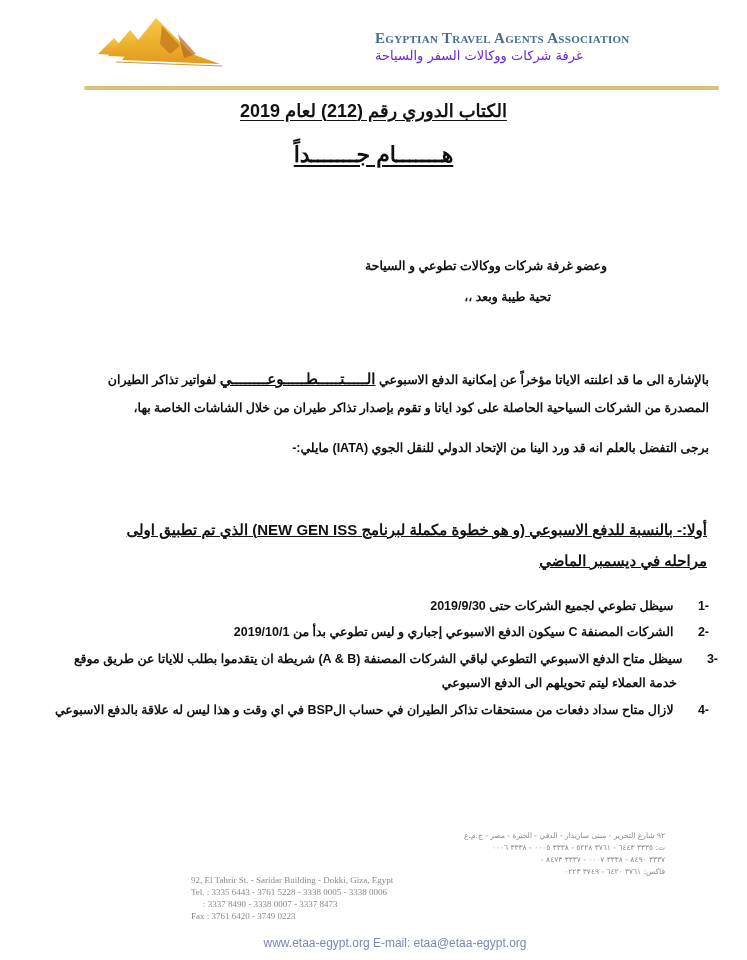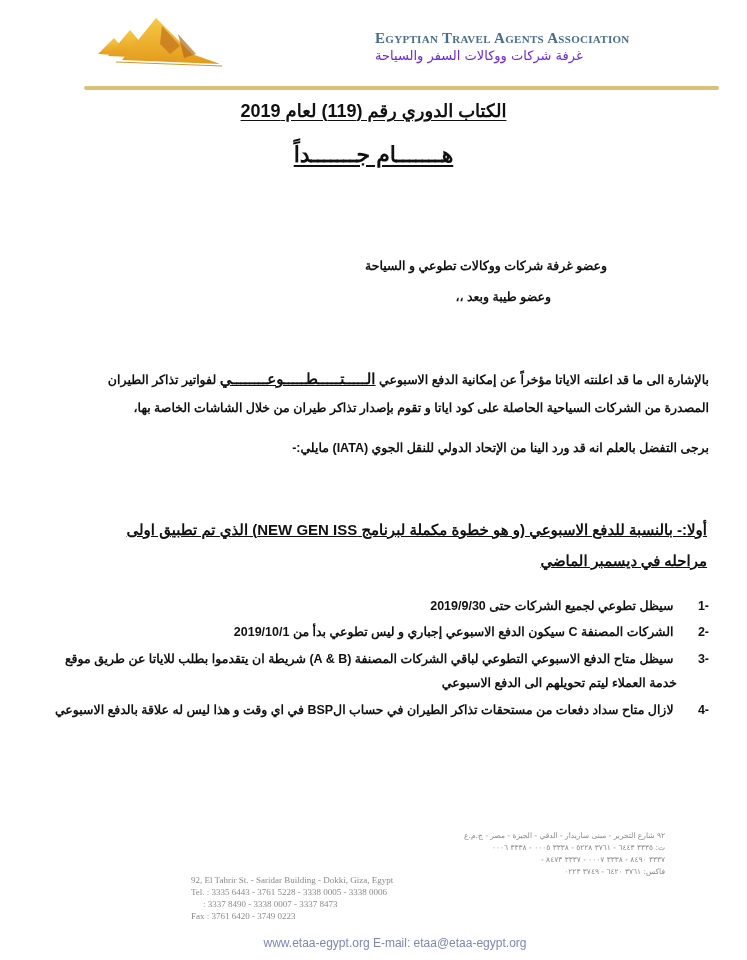--- a/index.html
+++ b/index.html
@@ -48,27 +48,27 @@
   .p1a .ul { text-decoration: underline; font-size: 15px; }
   .p1b { right: 38px; top: 400px; }
   .p2 { right: 38px; top: 440px; }
 
   .sec {
     position: absolute; font-family: "Liberation Sans", sans-serif;
     font-weight: bold; font-size: 15px; direction: rtl; text-decoration: underline;
     white-space: nowrap;
   }
   .sec1 { right: 40px; top: 521px; }
-  .sec2 { right: 40px; top: 552px; font-family: Liberation Serif, serif; }
+  .sec2 { right: 40px; top: 552px; }
 
   .item { position: absolute; font-family: "Liberation Sans", sans-serif; font-weight: bold; font-size: 12.5px; direction: rtl; white-space: nowrap; }
   .item .num { display: inline-block; width: 32px; text-align: right; }
   .i1 { right: 38px; top: 598px; }
   .i2 { right: 38px; top: 624px; }
-  .i3 { right: 38px; top: 651px; }
+  .i3 { right: 29px; top: 651px; }
   .i3b { right: 70px; top: 675px; }
   .i4 { right: 38px; top: 702px; }
 
   
   .foot-en {
     position: absolute; left: 152px; top: 874px; width: 270px;
     font-family: "Liberation Serif", serif; font-size: 9px; color: #8a8a8a; line-height: 12px; margin-left: 39px;
   }
   .foot-en .indent { padding-left: 12px; }
   .foot-ar {
@@ -99,25 +99,25 @@
       <polygon points="26,46 60,4 96,40 124,50" fill="url(#g1)"></polygon>
       <polygon points="66,12 84,32 74,40 64,30" fill="#c77a1e" opacity="0.8"></polygon>
       <polygon points="82,20 100,40 88,44" fill="#b46a18" opacity="0.7"></polygon>
       <line x1="20" y1="48" x2="126" y2="52" stroke="#c89a3a" stroke-width="1"></line>
     </svg>
   </div>
   <div class="org-en">Egyptian Travel Agents Association</div>
   <div class="org-ar">غرفة شركات ووكالات السفر والسياحة</div>
   <div class="header-rule"></div>
 
-  <div class="title t1 rtl">الكتاب الدوري رقم (119) لعام 2019</div>
+  <div class="title t1 rtl">الكتاب الدوري رقم (212) لعام 2019</div>
   <div class="title t2 rtl">هـــــــام جـــــــداً</div>
 
   <div class="line addr2">وعضو غرفة شركات ووكالات تطوعي و السياحة</div>
-  <div class="line addr3">وعضو طيبة وبعد ،،</div>
+  <div class="line addr3">تحية طيبة وبعد ،،</div>
 
   <div class="line p1a">
     <span>بالإشارة الى ما قد اعلنته الاياتا  مؤخراً عن إمكانية الدفع الاسبوعي</span>
     <span class="ul">الـــــتـــــطـــــوعــــــــي</span>
     <span>لفواتير تذاكر الطيران</span>
   </div>
   <div class="line p1b">المصدرة من الشركات السياحية الحاصلة على كود اياتا و تقوم بإصدار تذاكر طيران من خلال الشاشات الخاصة بها،</div>
   <div class="line p2">برجى التفضل بالعلم انه  قد ورد الينا من الإتحاد الدولي للنقل الجوي (IATA) مايلي:-</div>
 
   <div class="sec sec1">أولا:- بالنسبة للدفع الاسبوعي (و هو خطوة مكملة لبرنامج NEW GEN ISS) الذي تم تطبيق اولى</div>

